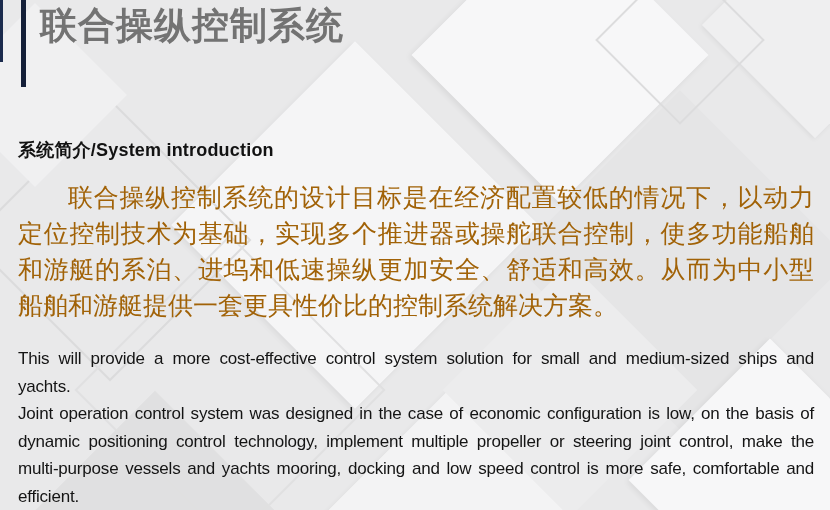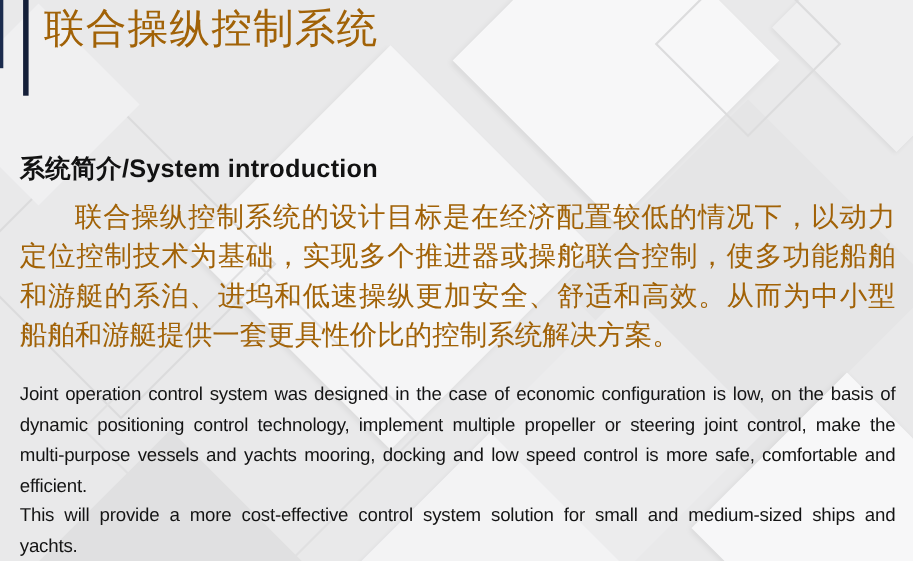--- a/index.html
+++ b/index.html
@@ -50,30 +50,30 @@
   .title-block { position: absolute; left: 40px; top: 3px; }
   .title-en {
     font-size: 27px;
     font-weight: 400;
     color: #1c2c4e;
     letter-spacing: 0.2px;
     line-height: 34px;
   }
   .title-zh {
     font-size: 37px;
-    font-weight: 400;
-    color: #a16207;
+    font-weight: 700;
+    color: #737373;
     line-height: 46px;
     letter-spacing: 1px;
   }
 
   
   .section-heading {
     position: absolute; left: 18px; top: 138px;
-    font-size: 23px;
+    font-size: 18px;
     font-weight: 700;
     color: #121212;
     letter-spacing: 0.2px;
   }
   .para-zh {
     position: absolute; left: 18px; top: 179px;
     width: 796px;
     font-size: 25px;
     line-height: 36px;
     color: #a16207;
@@ -119,18 +119,18 @@
 
     <div class="title-block">
       <div class="title-zh">联合操纵控制系统</div>
     </div>
 
     <div class="section-heading">系统简介/System introduction</div>
 
     <div class="para-zh">联合操纵控制系统的设计目标是在经济配置较低的情况下，以动力定位控制技术为基础，实现多个推进器或操舵联合控制，使多功能船舶和游艇的系泊、进坞和低速操纵更加安全、舒适和高效。从而为中小型船舶和游艇提供一套更具性价比的控制系统解决方案。</div>
 
     <div class="para-en-block">
+      <p>This will provide a more cost-effective control system solution for small and medium-sized ships and yachts.</p>
       <p>Joint operation control system was designed in the case of economic configuration is low, on the basis of dynamic positioning control technology, implement multiple propeller or steering joint control, make the multi-purpose vessels and yachts mooring, docking and low speed control is more safe, comfortable and efficient.</p>
-      <p>This will provide a more cost-effective control system solution for small and medium-sized ships and yachts.</p>
     </div>
 
   </div>
 </div>
 
 </body></html>

